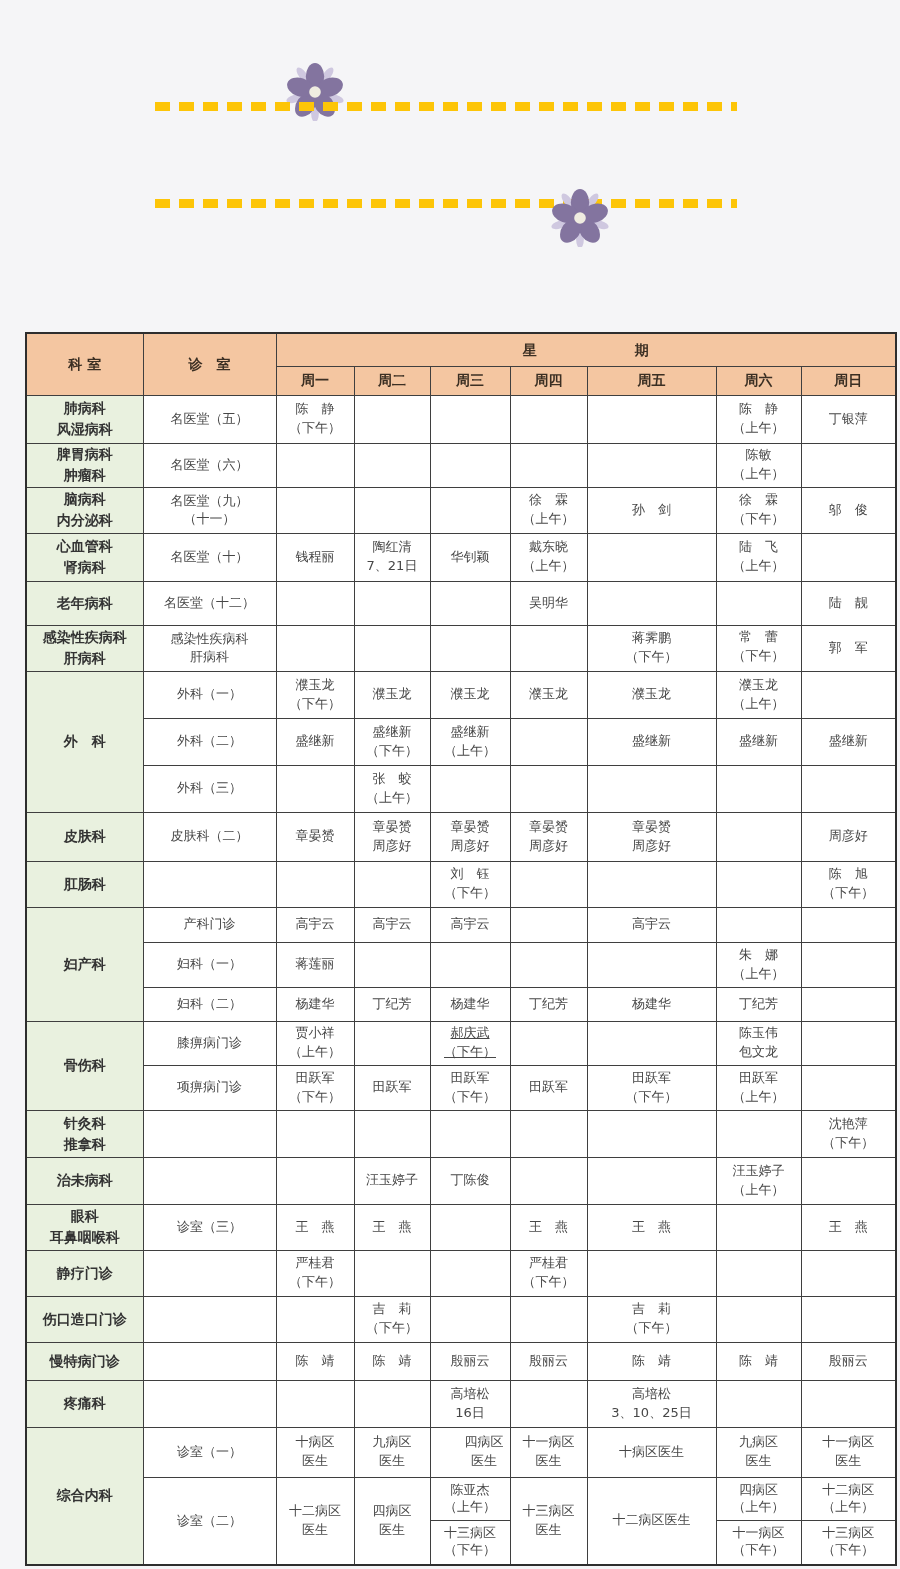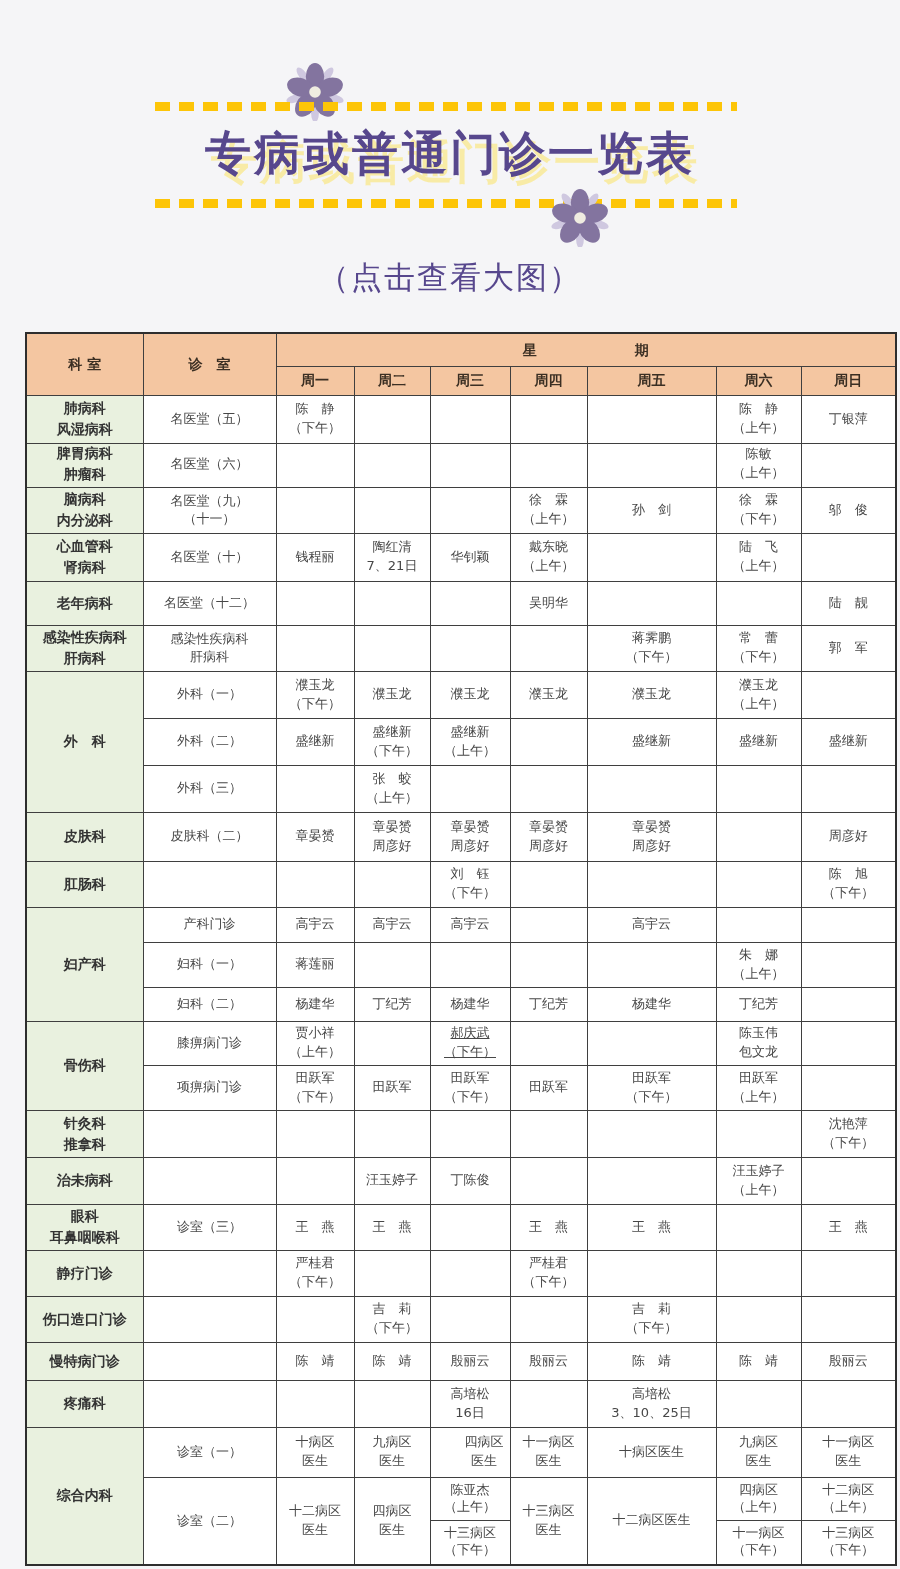--- a/index.html
+++ b/index.html
@@ -79,21 +79,20 @@
       <ellipse cx="30" cy="14" rx="9.5" ry="14" transform="rotate(72 30 30)"></ellipse>
       <ellipse cx="30" cy="14" rx="9.5" ry="14" transform="rotate(144 30 30)"></ellipse>
       <ellipse cx="30" cy="14" rx="9.5" ry="14" transform="rotate(216 30 30)"></ellipse>
       <ellipse cx="30" cy="14" rx="9.5" ry="14" transform="rotate(288 30 30)"></ellipse>
     </g>
     <circle cx="30" cy="30" r="6" fill="#efece0"></circle>
   </svg>
 
   <div class="dash d1"></div>
 
-  <h1 class="title">专病或普通门诊一览表</h1>
 
   <div class="dash d2"></div>
 
   <svg class="flower f2" viewBox="0 0 60 60">
     <g fill="#cfc8e0">
       <ellipse cx="30" cy="8" rx="4" ry="9" transform="rotate(36 30 30)"></ellipse>
       <ellipse cx="30" cy="8" rx="4" ry="9" transform="rotate(108 30 30)"></ellipse>
       <ellipse cx="30" cy="8" rx="4" ry="9" transform="rotate(180 30 30)"></ellipse>
       <ellipse cx="30" cy="8" rx="4" ry="9" transform="rotate(252 30 30)"></ellipse>
       <ellipse cx="30" cy="8" rx="4" ry="9" transform="rotate(324 30 30)"></ellipse>
@@ -101,21 +100,20 @@
     <g fill="#83749f">
       <ellipse cx="30" cy="14" rx="9.5" ry="14"></ellipse>
       <ellipse cx="30" cy="14" rx="9.5" ry="14" transform="rotate(72 30 30)"></ellipse>
       <ellipse cx="30" cy="14" rx="9.5" ry="14" transform="rotate(144 30 30)"></ellipse>
       <ellipse cx="30" cy="14" rx="9.5" ry="14" transform="rotate(216 30 30)"></ellipse>
       <ellipse cx="30" cy="14" rx="9.5" ry="14" transform="rotate(288 30 30)"></ellipse>
     </g>
     <circle cx="30" cy="30" r="6" fill="#efece0"></circle>
   </svg>
 
-  <div class="subtitle">（点击查看大图）</div>
 
   <table class="sched">
       <colgroup>
         <col style="width: 117px;">
         <col style="width: 133px;">
         <col style="width: 78px;">
         <col style="width: 76px;">
         <col style="width: 80px;">
         <col style="width: 77px;">
         <col style="width: 129px;">
@@ -146,21 +144,21 @@
           <td class="cell"><div class="ci" style="height: 44px;">陈　静
 （下午）</div></td>
           <td class="cell"><div class="ci" style="height: 44px;"></div></td>
           <td class="cell"><div class="ci" style="height: 44px;"></div></td>
           <td class="cell"><div class="ci" style="height: 44px;"></div></td>
           <td class="cell"><div class="ci" style="height: 44px;"></div></td>
           <td class="cell"><div class="ci" style="height: 44px;">陈　静
 （上午）</div></td>
           <td class="cell"><div class="ci" style="height: 44px;">丁银萍</div></td>
         </tr>
-        <tr style="height: 44px; font-family: Liberation Mono, monospace;">
+        <tr style="height: 44px;">
           <td class="dept" rowspan="1">脾胃病科
 肿瘤科</td>
           <td class="room">名医堂（六）</td>
           <td class="cell"><div class="ci" style="height: 40px;"></div></td>
           <td class="cell"><div class="ci" style="height: 40px;"></div></td>
           <td class="cell"><div class="ci" style="height: 40px;"></div></td>
           <td class="cell"><div class="ci" style="height: 40px;"></div></td>
           <td class="cell"><div class="ci" style="height: 40px;"></div></td>
           <td class="cell"><div class="ci" style="height: 40px;">陈敏
 （上午）</div></td>
@@ -211,21 +209,21 @@
           <td class="dept" rowspan="1">感染性疾病科
 肝病科</td>
           <td class="room">感染性疾病科
 肝病科</td>
           <td class="cell"><div class="ci" style="height: 42px;"></div></td>
           <td class="cell"><div class="ci" style="height: 42px;"></div></td>
           <td class="cell"><div class="ci" style="height: 42px;"></div></td>
           <td class="cell"><div class="ci" style="height: 42px;"></div></td>
           <td class="cell"><div class="ci" style="height: 42px; text-align: center;">蒋霁鹏
 （下午）</div></td>
-          <td class="cell"><div class="ci" style="height: 42px;">常　蕾
+          <td class="cell"><div class="ci" style="height: 42px; font-family: Liberation Mono, monospace;">常　蕾
 （下午）</div></td>
           <td class="cell"><div class="ci" style="height: 42px;">郭　军</div></td>
         </tr>
         <tr style="height: 47px;">
           <td class="dept" rowspan="3">外　科</td>
           <td class="room">外科（一）</td>
           <td class="cell"><div class="ci" style="height: 43px;">濮玉龙
 （下午）</div></td>
           <td class="cell"><div class="ci" style="height: 43px;">濮玉龙</div></td>
           <td class="cell"><div class="ci" style="height: 43px;">濮玉龙</div></td>

